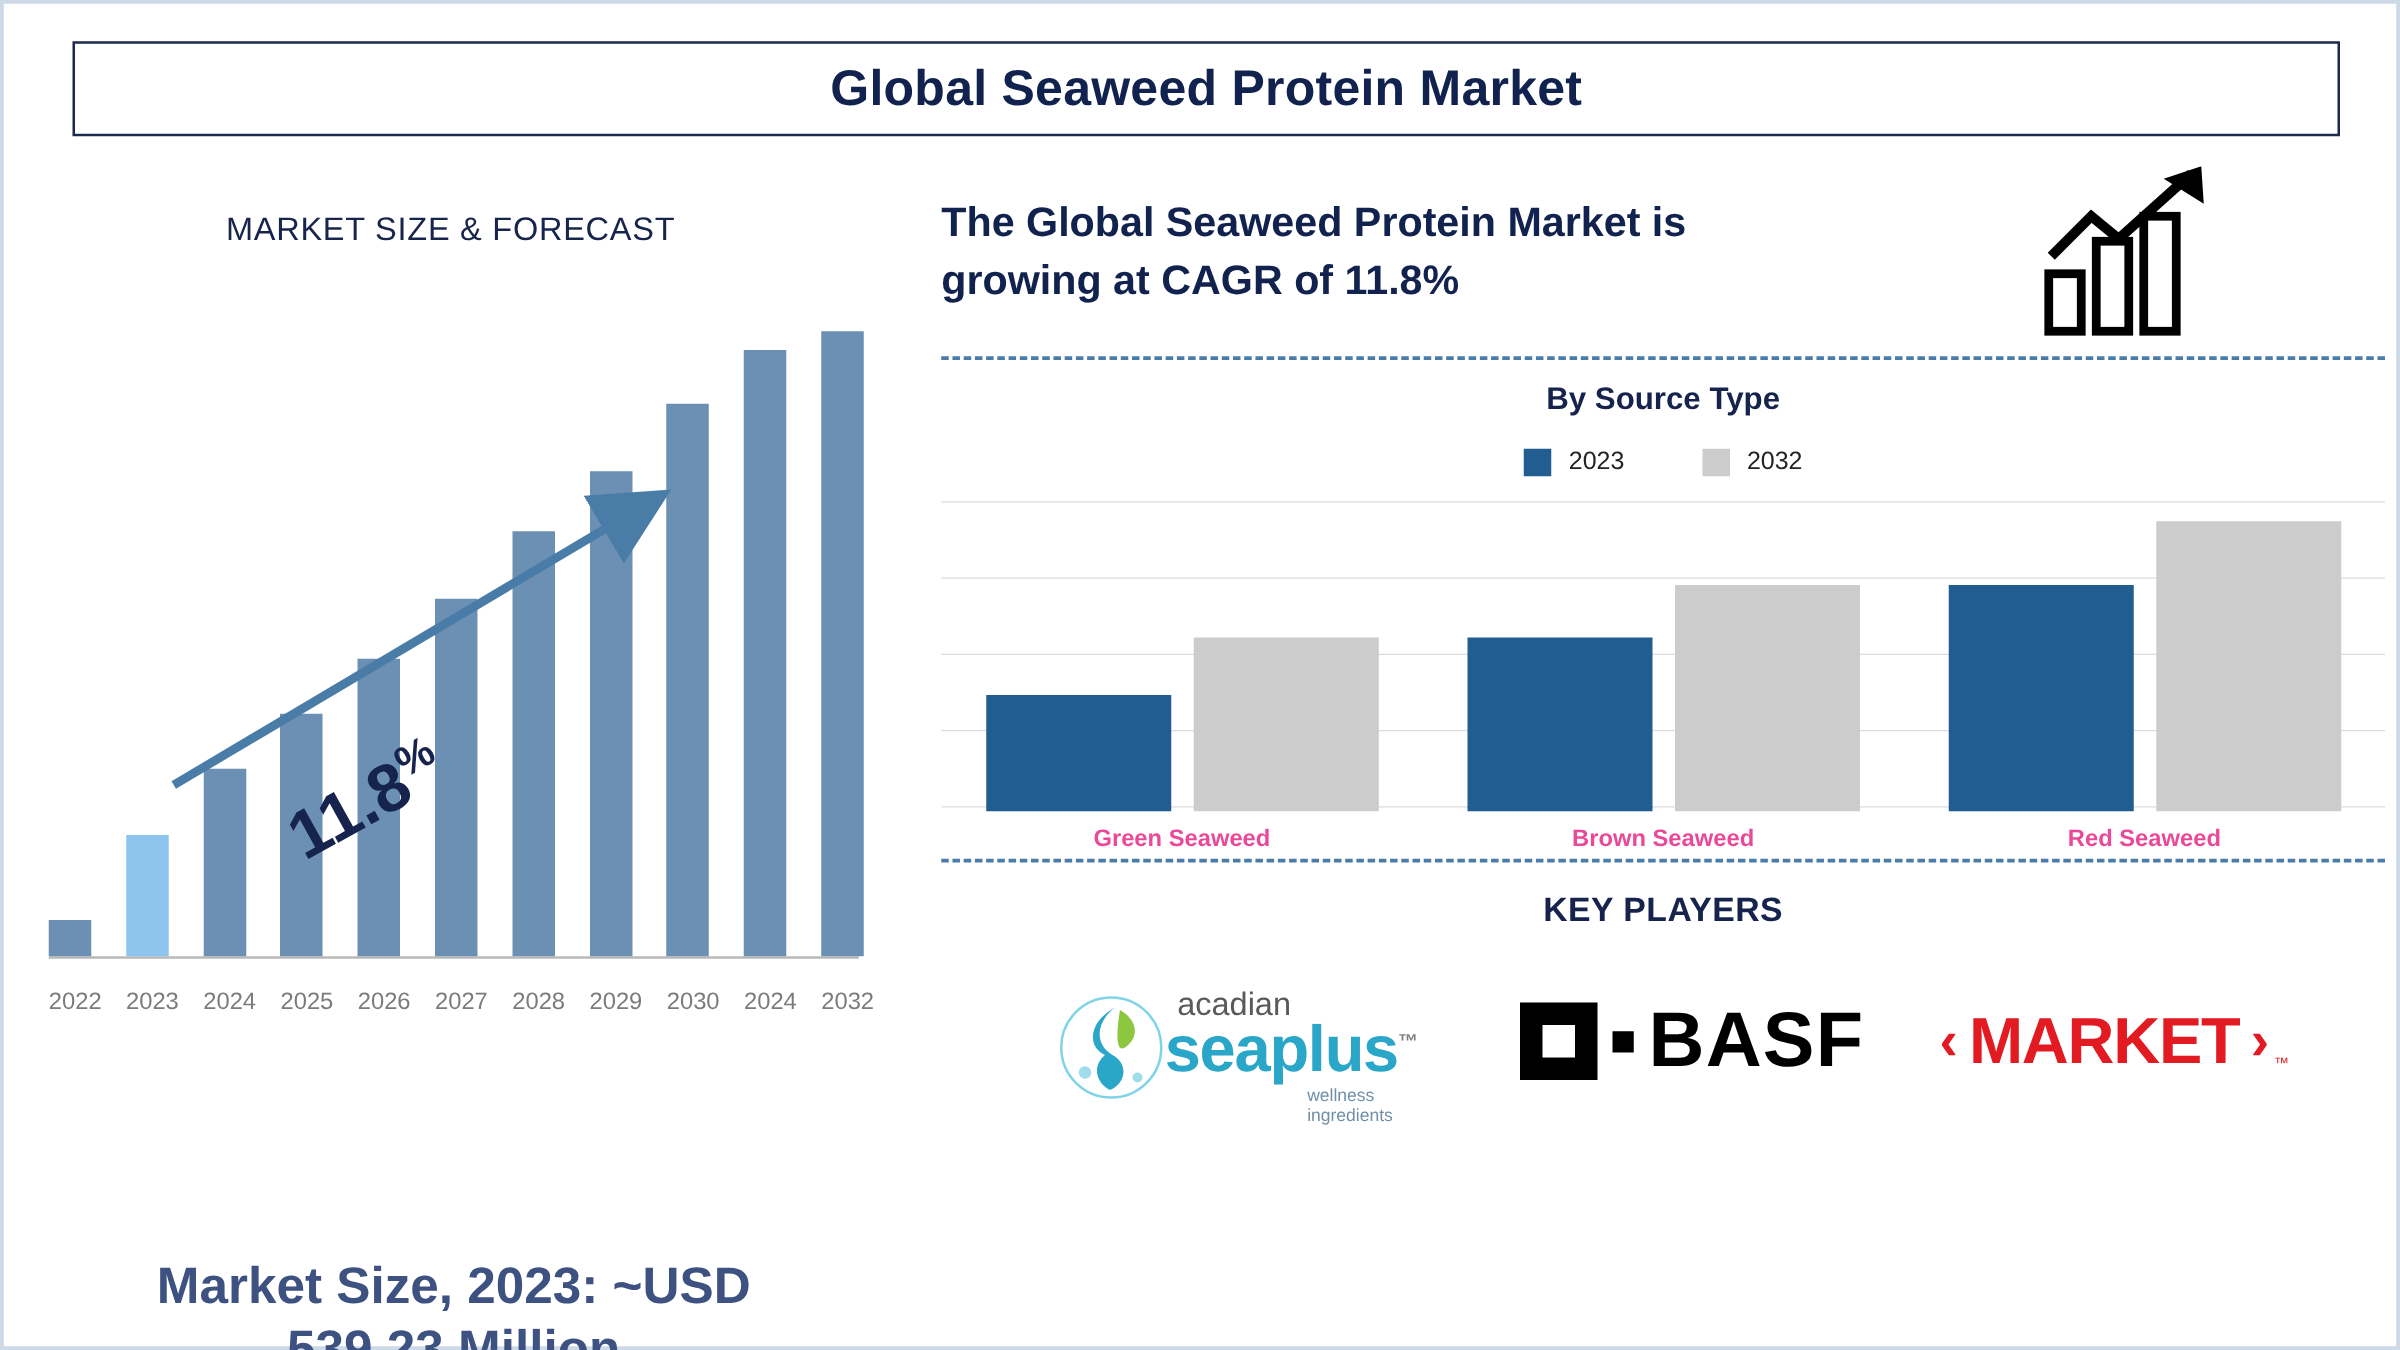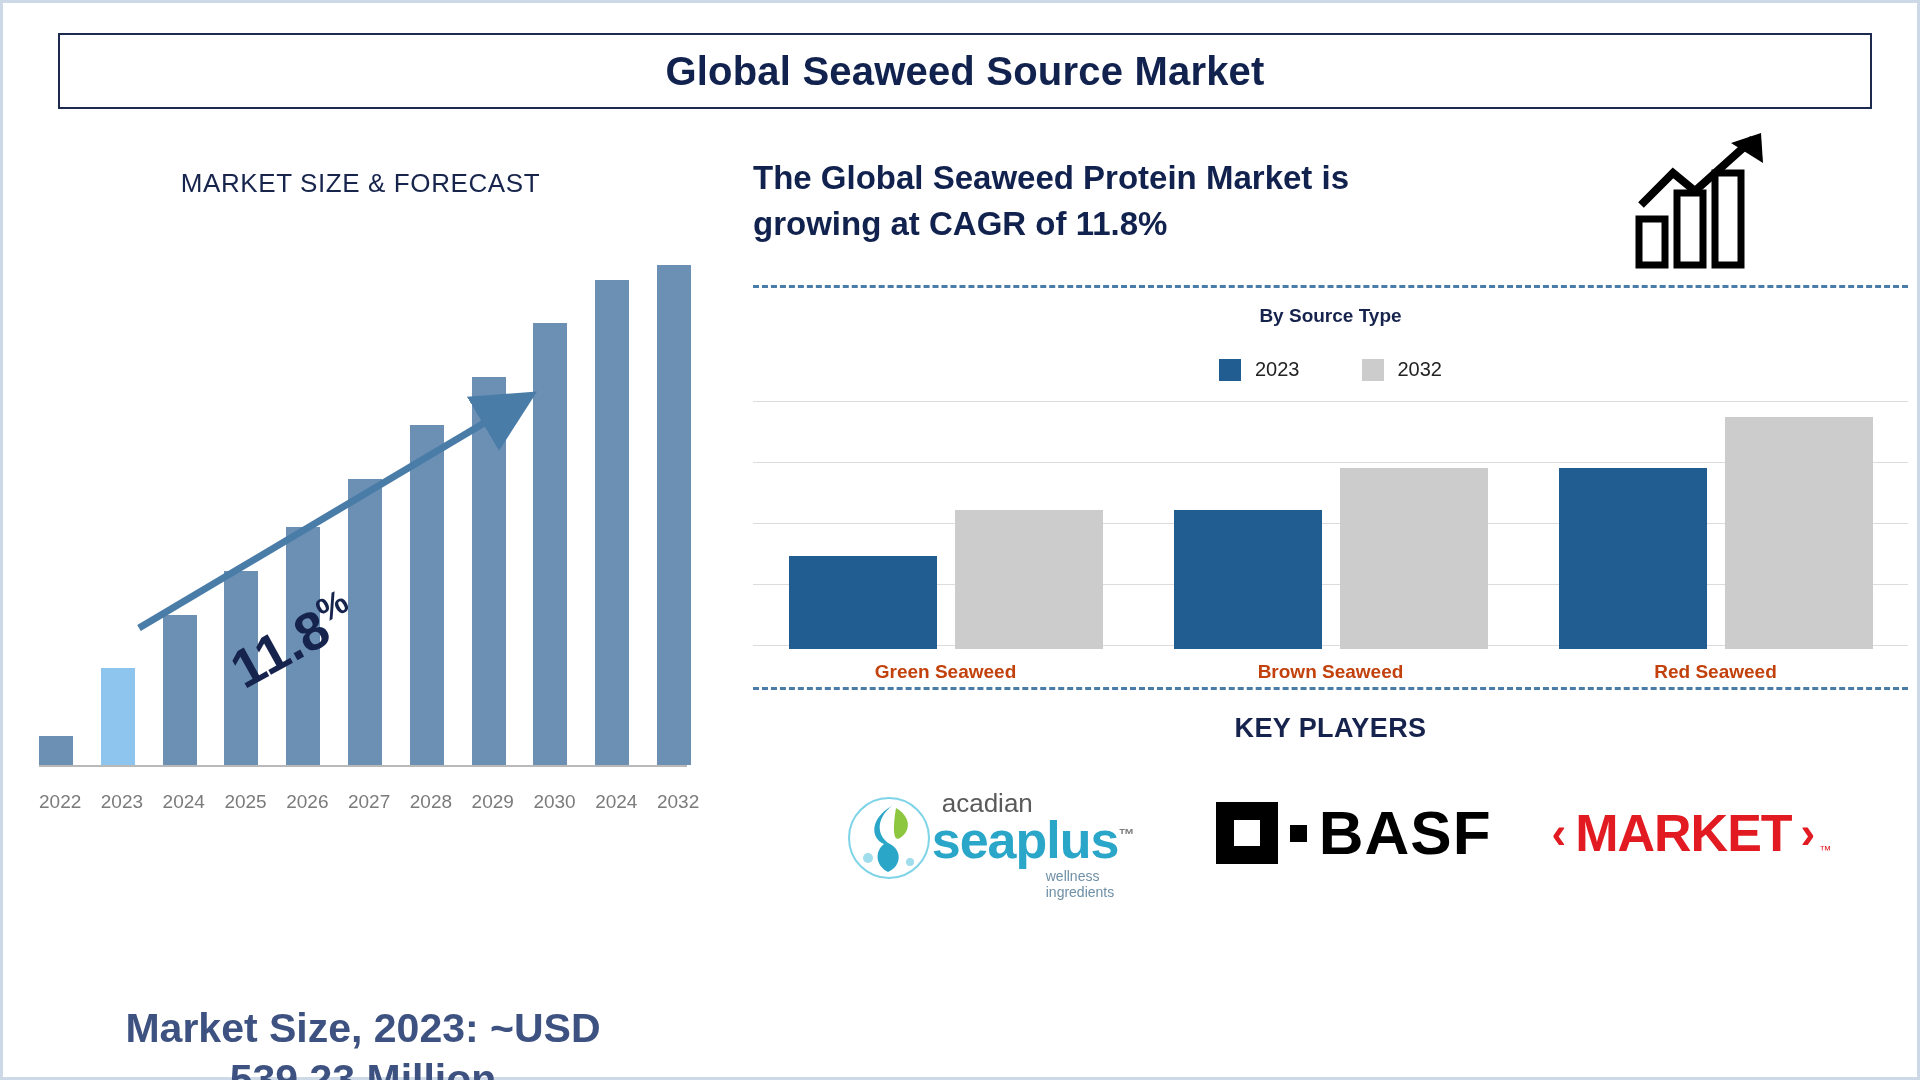--- a/index.html
+++ b/index.html
@@ -78,21 +78,21 @@
   .growth-icon{position:absolute;left:890px;top:20px;width:150px;height:140px;}
   .divider{
     position:absolute;left:10px;width:1155px;height:0;
     border-top:3px dashed #4a7ca8;
   }
   .divider.top{top:172px;}
   .divider.bottom{top:574px;}
 
   .section-title{
     position:absolute;left:10px;top:192px;width:1155px;text-align:center;
-    font-size:19px;font-weight:bold;color:#15234d;
+    font-size:25px;font-weight:bold;color:#15234d;
   }
   .legend{
     position:absolute;left:10px;top:245px;width:1155px;
     display:flex;justify-content:center;align-items:center;gap:62px;
   }
   .legend-item{display:flex;align-items:center;gap:14px;}
   .legend-swatch{width:22px;height:22px;display:inline-block;}
   .legend-label{font-size:20px;color:#232323;font-family:"Liberation Sans", sans-serif;}
 
   .src-chart{
@@ -104,21 +104,21 @@
     position:absolute;left:0;bottom:0;width:1155px;height:248px;
     display:flex;align-items:flex-end;justify-content:space-around;
   }
   .group{display:flex;align-items:flex-end;gap:18px;}
   .sbar{width:148px;}
   .cat-labels{
     position:absolute;left:10px;top:548px;width:1155px;
     display:flex;justify-content:space-around;
   }
   .cat-label{
-    width:330px;text-align:center;font-size:19px;font-weight:bold;color:#c2410c;
+    width:330px;text-align:center;font-size:19px;font-weight:bold;color:#ec4899;
   }
 
   .players-title{
     position:absolute;left:10px;top:600px;width:1155px;text-align:center;
     font-size:27px;font-weight:bold;color:#15234d;letter-spacing:.4px;
   }
   .players{
     position:absolute;left:10px;top:650px;width:1155px;height:140px;
     display:flex;align-items:center;justify-content:center;gap:60px;
   }
@@ -154,21 +154,21 @@
   .dp-chev{color:#e21b22;font-size:44px;font-weight:bold;line-height:1;}
   .dp-text{font-size:52px;font-weight:bold;color:#e21b22;letter-spacing:-1px;line-height:1;}
   .dp-tm{position:absolute;right:-16px;bottom:2px;font-size:12px;color:#e21b22;}
 </style>
 </head>
 <body>
 
 <div id="page">
 
   <div class="title-box">
-    <span class="title-text">Global Seaweed Source Market</span>
+    <span class="title-text">Global Seaweed Protein Market</span>
   </div>
 
   <div class="left-panel">
 
     <div class="mk-heading">MARKET SIZE &amp; FORECAST</div>
 
     <div class="left-chart">
 
       <div class="axis-line"></div>
 

